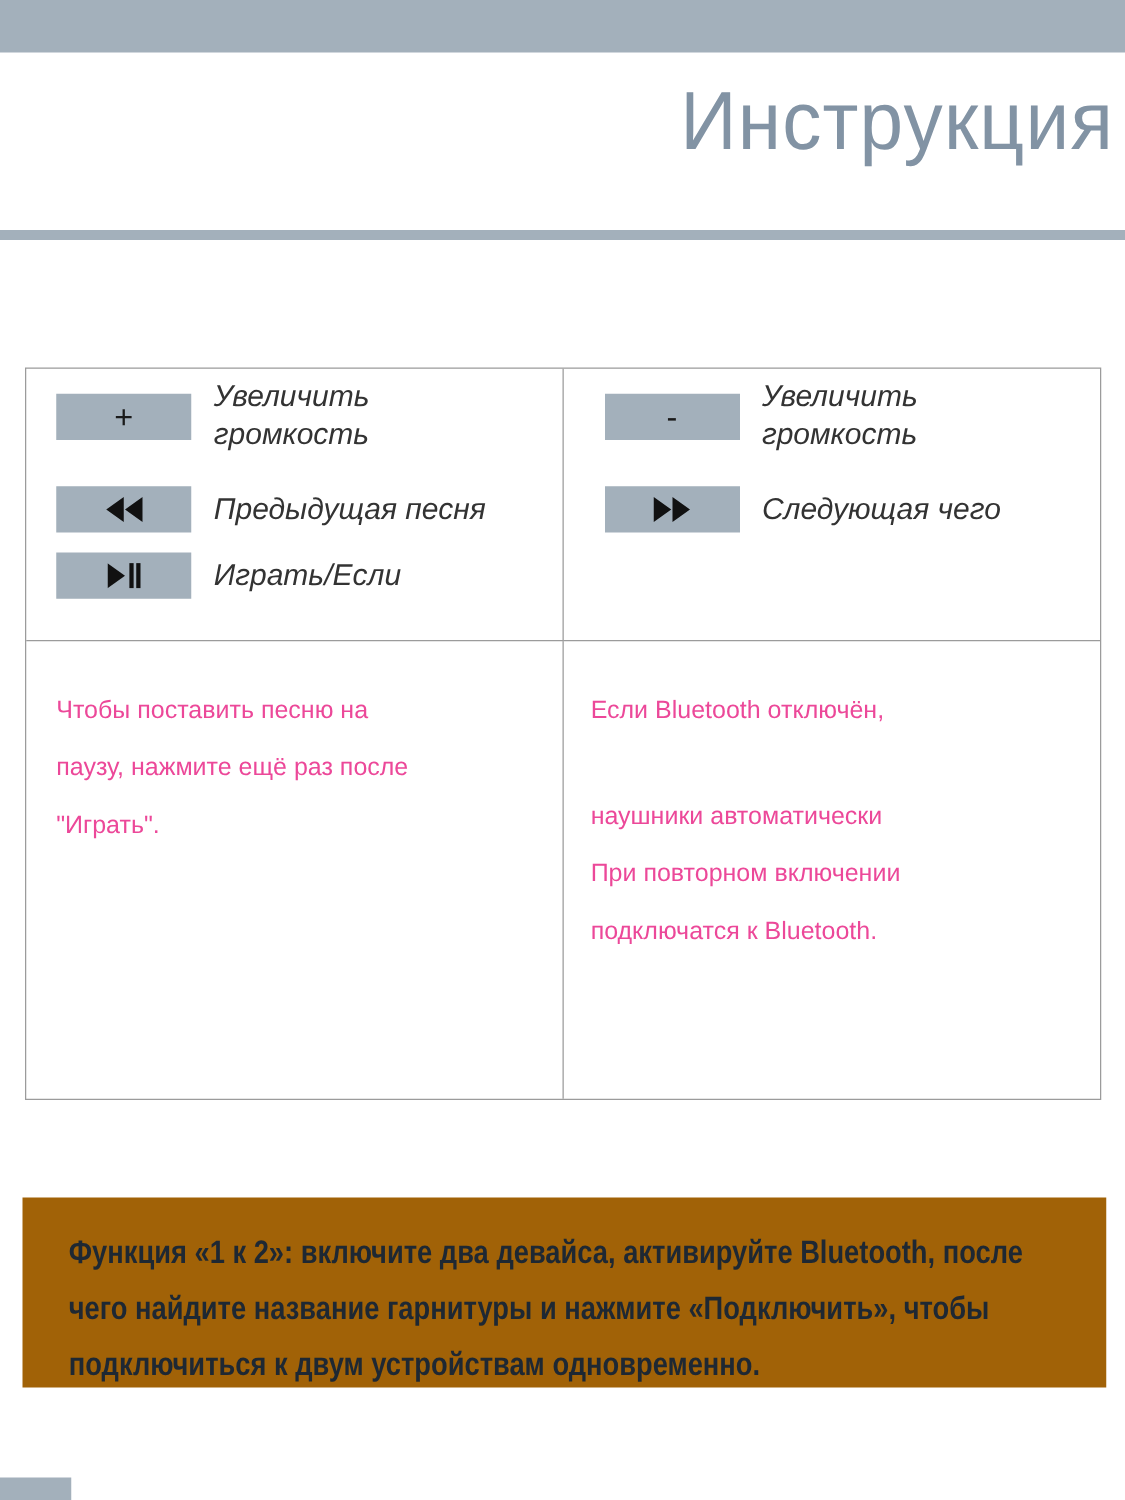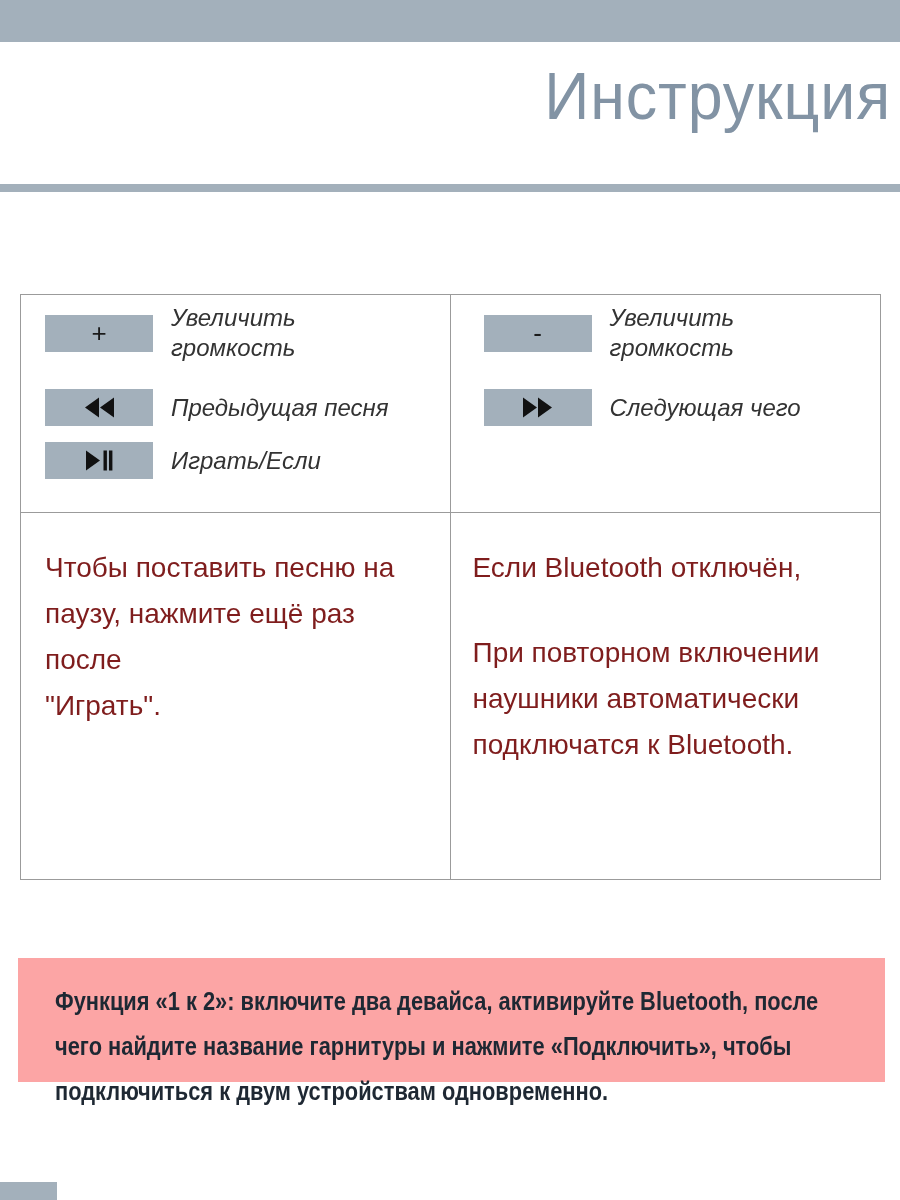--- a/index.html
+++ b/index.html
@@ -25,24 +25,24 @@
   .ctrl-row.first{min-height:60px;margin-bottom:26px;}
   .btn{width:108px;height:37px;background:#a3b0bb;flex:0 0 108px;
        display:flex;align-items:center;justify-content:center;
        font-size:26px;color:#1a1a1a;}
   .btn svg{display:block;}
   .ctrl-label{margin-left:18px;font-size:24px;line-height:30px;color:#333333;font-style:italic;}
   .ctrl-label.wrap{max-width:190px;}
 
   .note-cell-l{padding:32px 20px 0 24px;}
   .note-cell-r{padding:32px 20px 0 22px;}
-  .para{font-size:28px;line-height:46px;color:#7f1d1d;}
+  .para{font-size:20px;line-height:46px;color:#ec4899;}
   .para + .para{margin-top:39px;}
 
-  .footer-box{position:absolute;left:18px;top:958px;width:867px;height:124px;background:#fca5a5;}
+  .footer-box{position:absolute;left:18px;top:958px;width:867px;height:152px;background:#a16207;}
   .footer-text{position:absolute;left:37px;top:21px;transform:scaleX(0.84);transform-origin:left top;}
   .footer-line{font-size:26px;font-weight:700;line-height:45px;color:#1e2833;white-space:nowrap;}
 
   .bottom-accent{position:absolute;left:0;top:1182px;width:57px;height:18px;background:#a3b0bb;}
 </style>
 </head>
 <body>
 
 <div class="page">
 
@@ -112,22 +112,22 @@
         <div>паузу, нажмите ещё раз после</div>
         <div>"Играть".</div>
       </div>
     </div>
 
     <div class="cell note-cell-r">
       <div class="para">
         <div>Если Bluetooth отключён,</div>
       </div>
       <div class="para">
+        <div>наушники автоматически</div>
         <div>При повторном включении</div>
-        <div>наушники автоматически</div>
         <div>подключатся к Bluetooth.</div>
       </div>
     </div>
 
   </div>
 
   <div class="footer-box">
     <div class="footer-text">
       <div class="footer-line">Функция «1 к 2»: включите два девайса, активируйте Bluetooth, после</div>
       <div class="footer-line">чего найдите название гарнитуры и нажмите «Подключить», чтобы</div>

